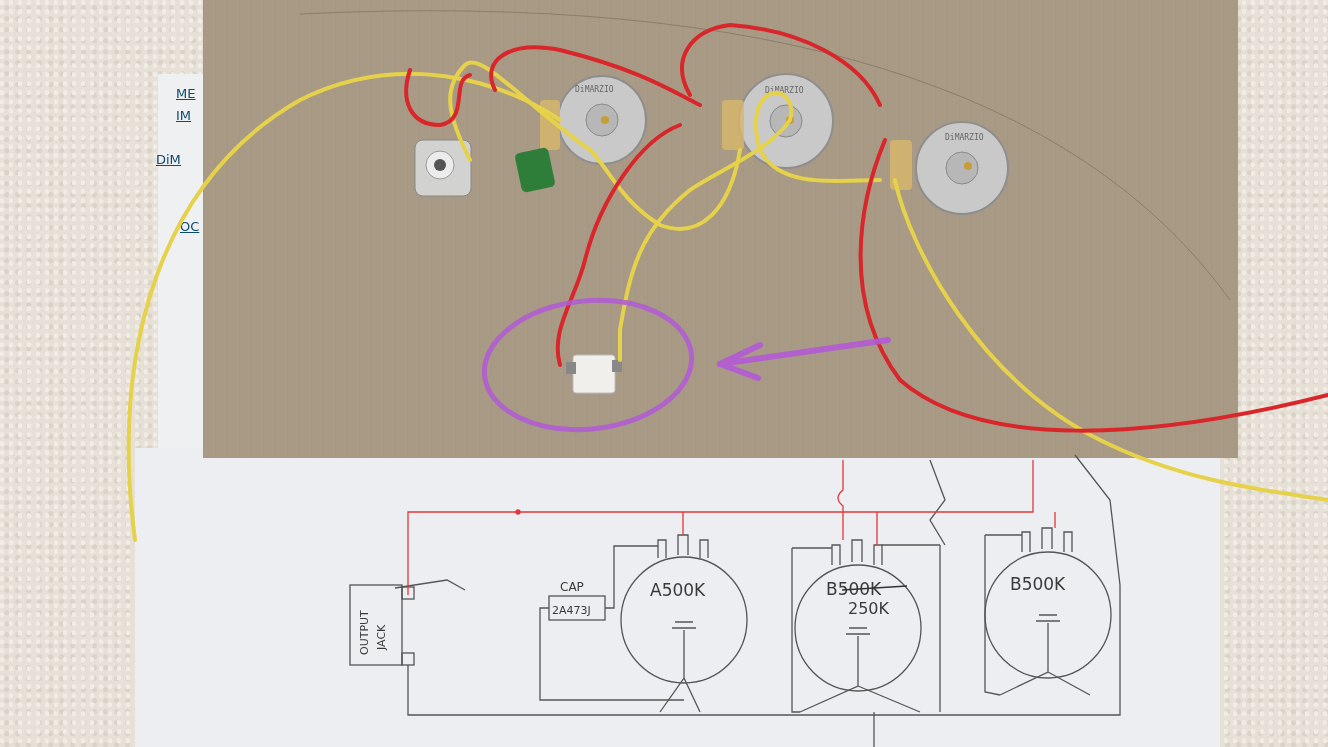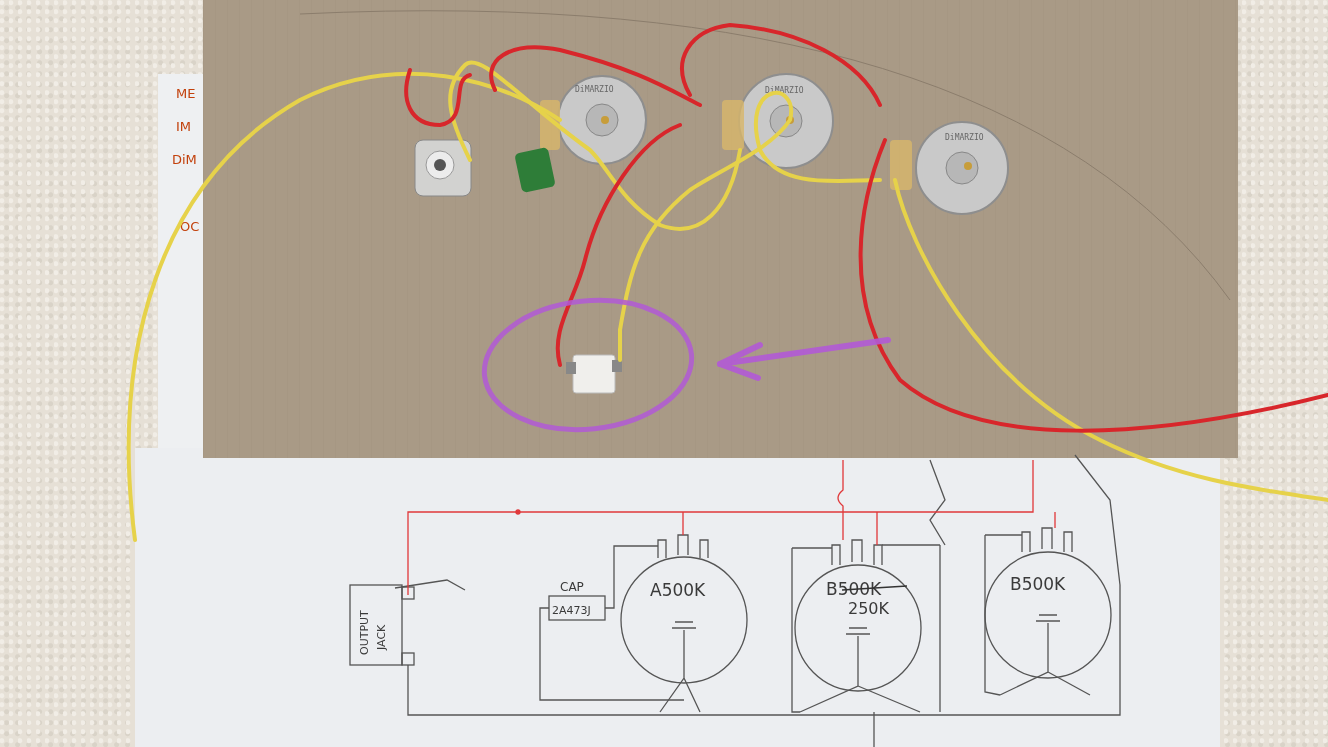--- a/index.html
+++ b/index.html
@@ -7,38 +7,38 @@
     width: 1328px; height: 747px; overflow: hidden; position: relative;
     font-family: "Liberation Sans", sans-serif;
     background: #e8e3da;
   }
   .towel { position: absolute; inset: 0;
     background:
       radial-gradient(circle at 20% 30%, #f1ede6 0 2px, transparent 3px) 0 0/9px 9px,
       radial-gradient(circle at 60% 70%, #d9d3c8 0 2px, transparent 3px) 0 0/11px 11px,
       #e6e0d6; }
   .paper-top { position: absolute; left: 158px; top: 74px; width: 50px; height: 390px; background: #eef0f2; }
-  .paper-note { position: absolute; font-family: "DejaVu Sans", sans-serif; font-size: 13px; color: #c2410c; }
+  .paper-note { position: absolute; font-family: "DejaVu Sans", sans-serif; font-size: 13px; color: #0c4a6e; text-decoration: underline; }
   .paper { position: absolute; left: 135px; top: 448px; width: 1085px; height: 299px; background: #eceef1; }
   .cardboard { position: absolute; left: 203px; top: 0; width: 1035px; height: 458px;
     background: #a99a86;
     background-image: linear-gradient(90deg, rgba(0,0,0,0.02) 1px, transparent 1px);
     background-size: 12px 12px; }
   svg { position: absolute; left: 0; top: 0; }
   .hand { font-family: "DejaVu Sans", sans-serif; fill: #3a3a3a; }
   .pot-label { font-family: "DejaVu Sans Mono", monospace; font-size: 8px; fill: #666; }
 </style>
 </head>
 <body>
 
 <div class="towel"></div>
 <div class="paper-top"></div>
 <div class="paper-note" style="left:176px;top:86px">ME</div>
-<div class="paper-note" style="left:176px;top:119px">IM</div>
-<div class="paper-note" style="left:172px;top:152px">DiM</div>
+<div class="paper-note" style="left:176px;top:108px">IM</div>
+<div class="paper-note" style="left:156px;top:152px">DiM</div>
 <div class="paper-note" style="left:180px;top:219px">OC</div>
 
 <div class="paper"></div>
 <div class="cardboard"></div>
 
 <svg width="1328" height="747" viewBox="0 0 1328 747">
 
   <path d="M300 14 Q1000 -20 1230 300" fill="none" stroke="#8b7d6c" stroke-width="1"></path>
 
   <g stroke="#555" stroke-width="1.3" fill="none">

